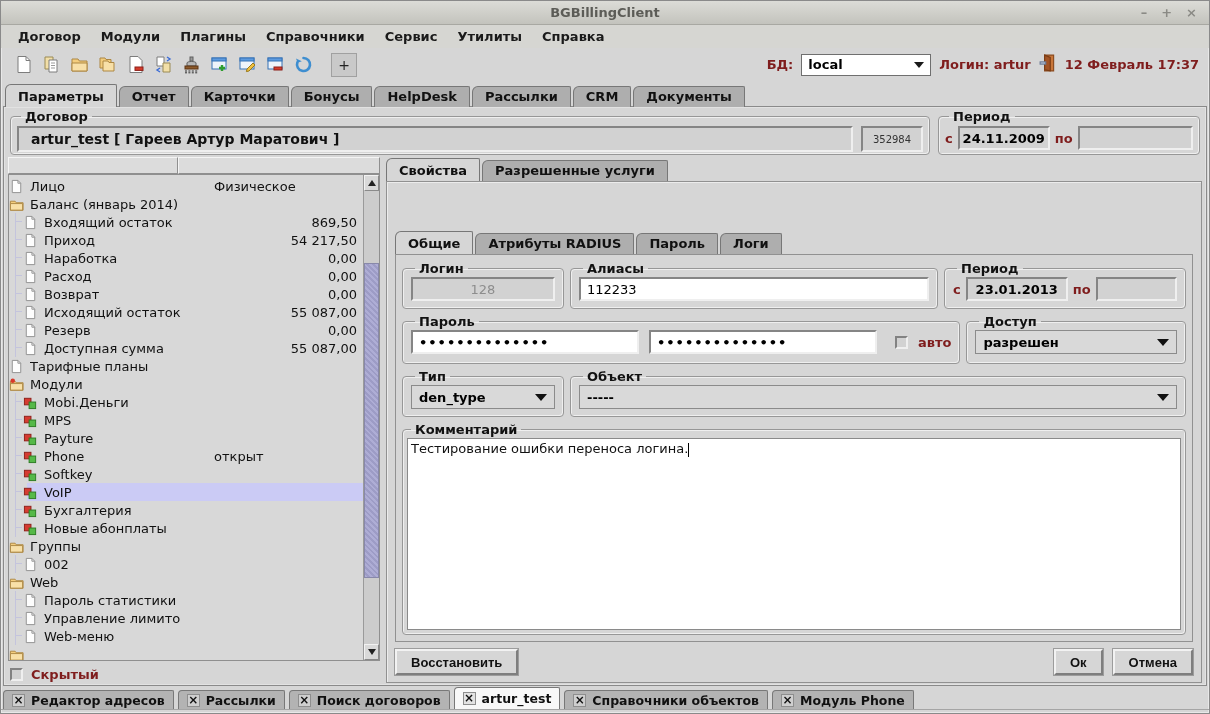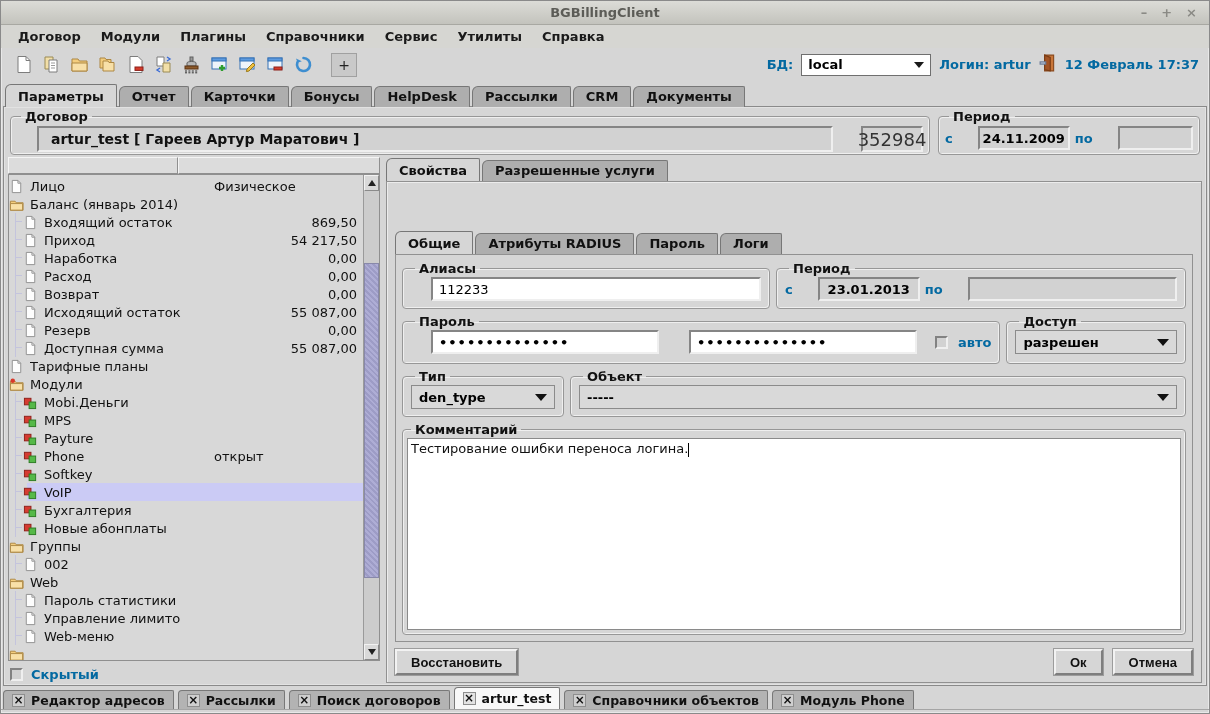--- a/index.html
+++ b/index.html
@@ -21,21 +21,21 @@
   .menu-item { font-weight:bold; font-size:13px; color:#1a1a1a; padding:2px 9px; }
 
   
   .toolbar { height:33px; display:flex; align-items:center; padding:0 10px; gap:4px; }
   .tool-btn { width:24px; height:24px; display:flex; align-items:center; justify-content:center; }
   .tool-btn svg { width:19px; height:19px; }
   .tool-plus { width:26px; height:24px; background:#c9c9c9; border:1px solid #a0a0a0;
                display:flex; align-items:center; justify-content:center; font-size:14px;
                color:#222; margin-left:12px; }
   .toolbar-right { margin-left:auto; display:flex; align-items:center; gap:8px; }
-  .lbl-b { font-weight:bold; font-size:13px; color:#0369a1; }
+  .lbl-b { font-weight:bold; font-size:13px; color:#7f1d1d; }
   .combo { display:flex; align-items:center; justify-content:space-between;
            border:1px solid #6f6f6f; background:#fff; height:22px; padding:0 6px;
            font-weight:bold; font-size:13px; }
   .combo .arr { width:0; height:0; border-left:5px solid transparent; border-right:5px solid transparent;
                 border-top:6px solid #1a1a1a; margin-left:8px; }
   .door svg { width:18px; height:18px; }
 
   
   .main-tabs { display:flex; align-items:flex-end; padding:4px 0 0 4px; height:26px; position:relative; z-index:2; }
   .tab { background:#aeaeae; border:1px solid #777; border-bottom:none; font-weight:bold;
@@ -44,30 +44,30 @@
   .tab.active { background:#d6d6d6; height:23px; padding-top:4px; position:relative; top:0; }
 
   
   .tab-content { position:absolute; left:2px; right:2px; top:105px; bottom:27px;
                  border:1px solid #8a8a8a; box-shadow:0 0 0 1px #e2e2e2 inset; background:#d6d6d6; }
 
   
   fieldset { border:1px solid #979797; border-radius:4px; box-shadow:1px 1px 0 #efefef inset, -1px -1px 0 #efefef inset; }
   fieldset legend { font-weight:bold; font-size:13px; color:#111; padding:0 4px; margin-left:4px; }
 
-  .sunken { border:2px solid; border-color:#858585 #efefef #efefef #858585; background:#d2d2d2;margin-left:20px; }
+  .sunken { border:2px solid; border-color:#858585 #efefef #efefef #858585; background:#d2d2d2; }
   .sunken.white { background:#fff; }
 
   
   .contract-row { display:flex; padding:2px 6px 0; gap:8px; }
   .fs-contract { flex:1; height:46px; padding:2px 6px; }
   .contract-inner { display:flex; gap:8px; }
   .contract-field { flex:1; height:26px; font-weight:bold; font-size:14px; color:#111;
                     display:flex; align-items:center; padding-left:12px; }
-  .contract-id { width:62px; height:26px; font-size:18px; color:#333; display:flex;
+  .contract-id { width:62px; height:26px; font-size:10px; color:#333; display:flex;
                  align-items:center; justify-content:center; }
   .fs-period-top { width:262px; height:46px; padding:2px 6px; }
   .period-inner { display:flex; align-items:center; gap:5px; }
   .date-field { height:24px; font-weight:bold; font-size:13px; display:flex; align-items:center;
                 justify-content:center; }
 
   
   .content { position:absolute; top:50px; left:4px; right:4px; bottom:2px; display:flex; gap:6px; }
 
   
@@ -562,20 +562,24 @@
         <div class="props-content">
           <div class="subtabs">
               <div class="tab active">Общие</div>
               <div class="tab">Атрибуты RADIUS</div>
               <div class="tab">Пароль</div>
               <div class="tab">Логи</div>
             </div>
           <div class="subtab-content">
 
             <div class="frow">
+              <fieldset class="fs-login">
+                <legend>Логин</legend>
+                <div class="field disabled sunken">128</div>
+              </fieldset>
               <fieldset class="fs-aliases">
                 <legend>Алиасы</legend>
                 <div class="field sunken white">112233</div>
               </fieldset>
               <fieldset class="fs-period">
                 <legend>Период</legend>
                 <div class="period-inner">
                   <span class="lbl-b">с</span>
                   <div class="date-field sunken" style="width:102px;text-align:center;">23.01.2013</div>
                   <span class="lbl-b">по</span>

